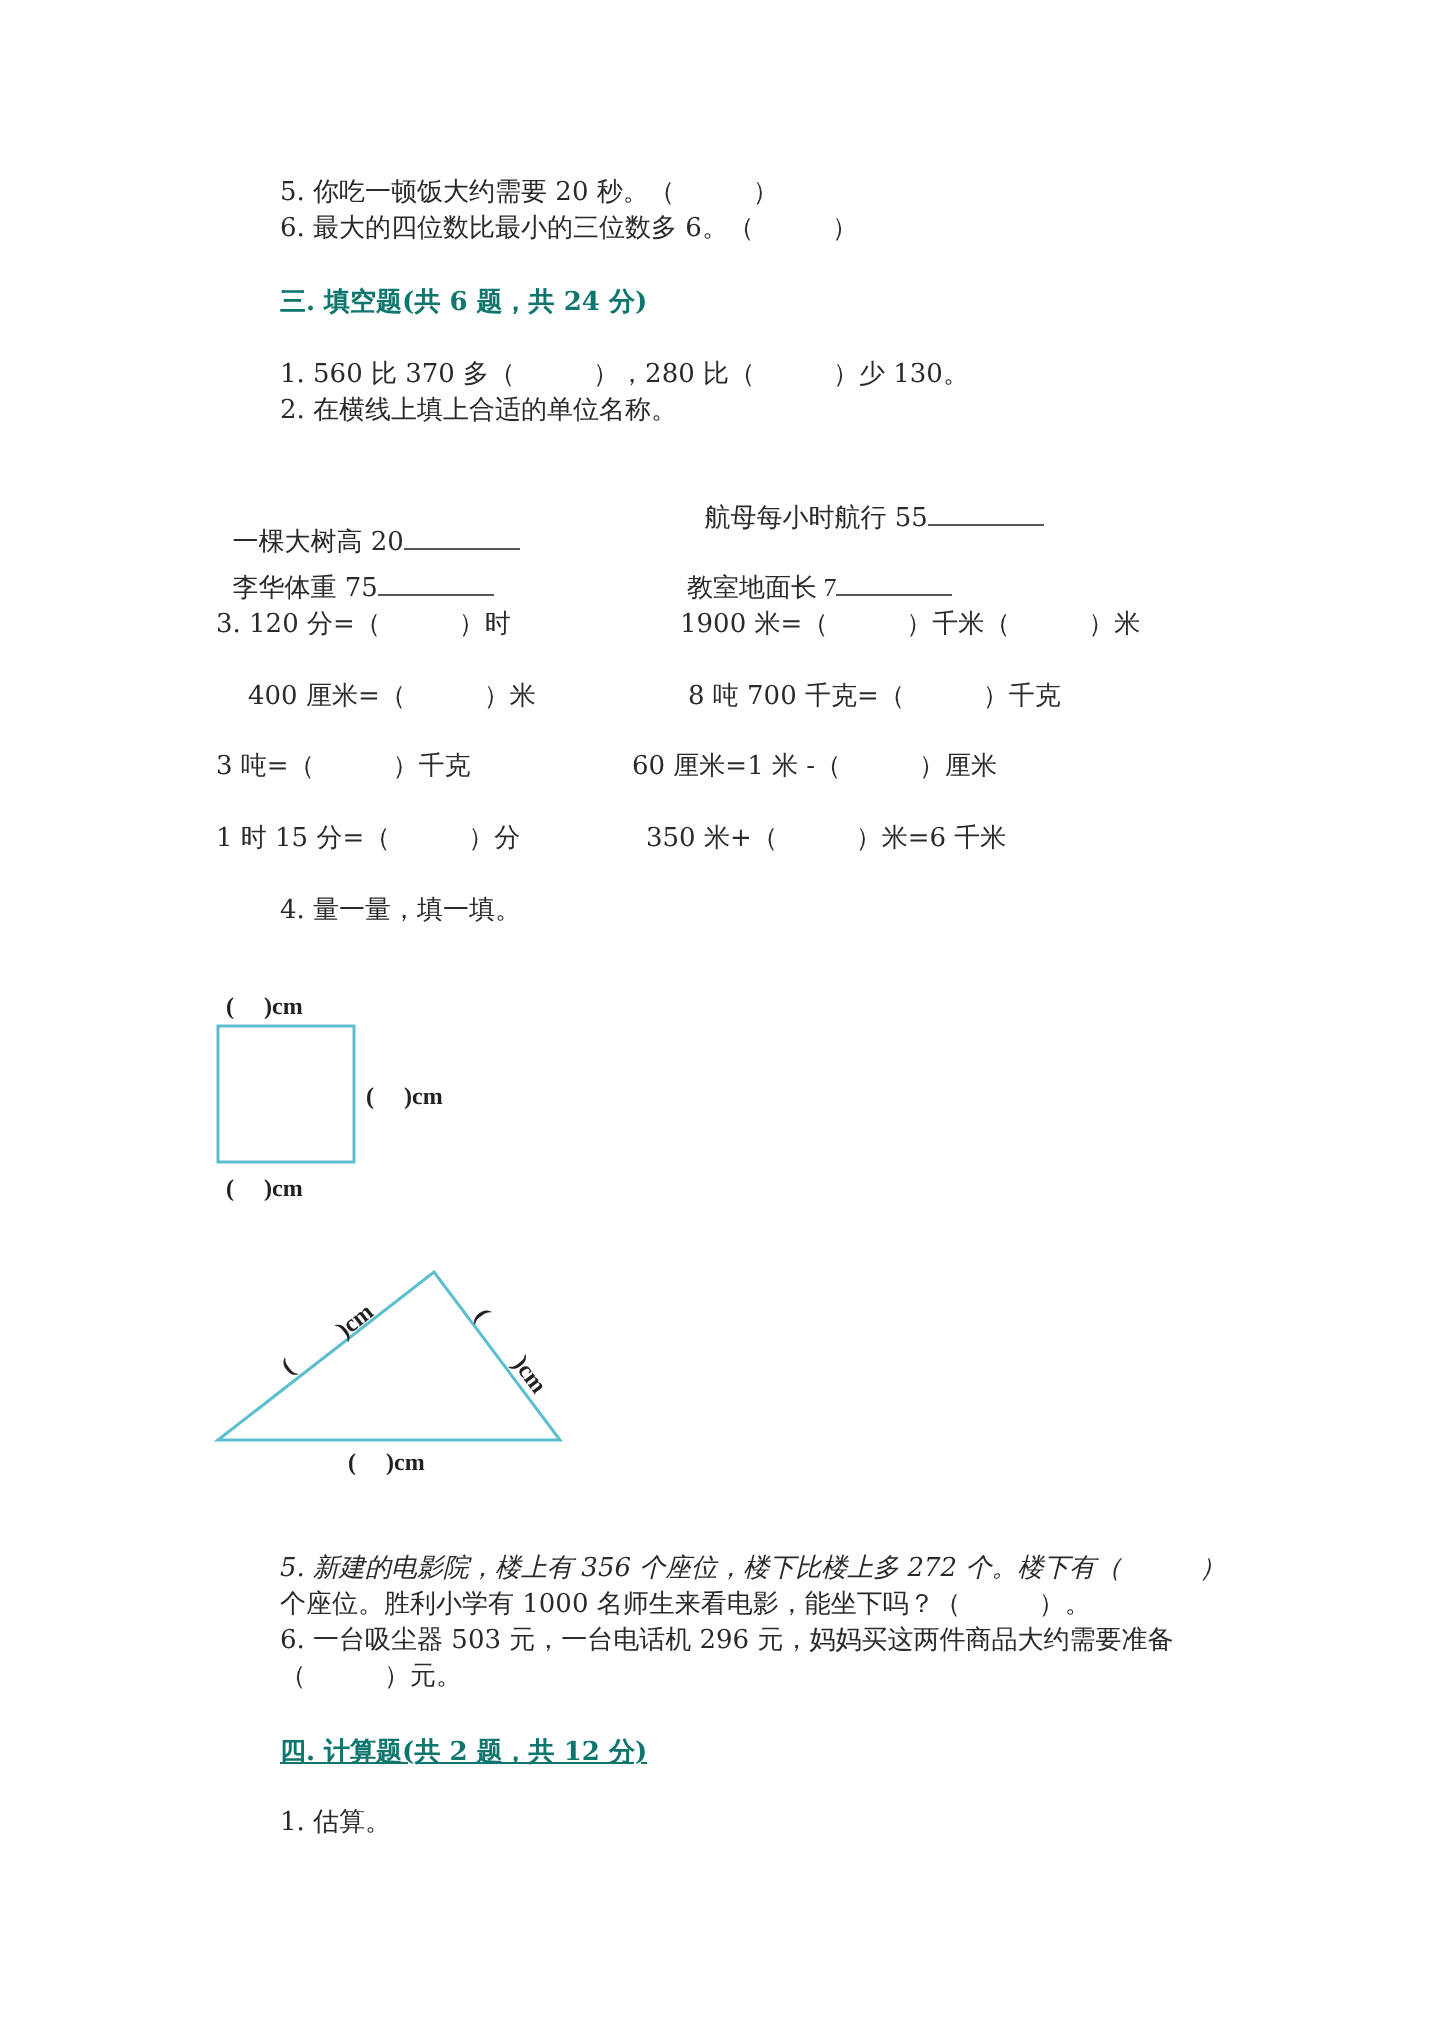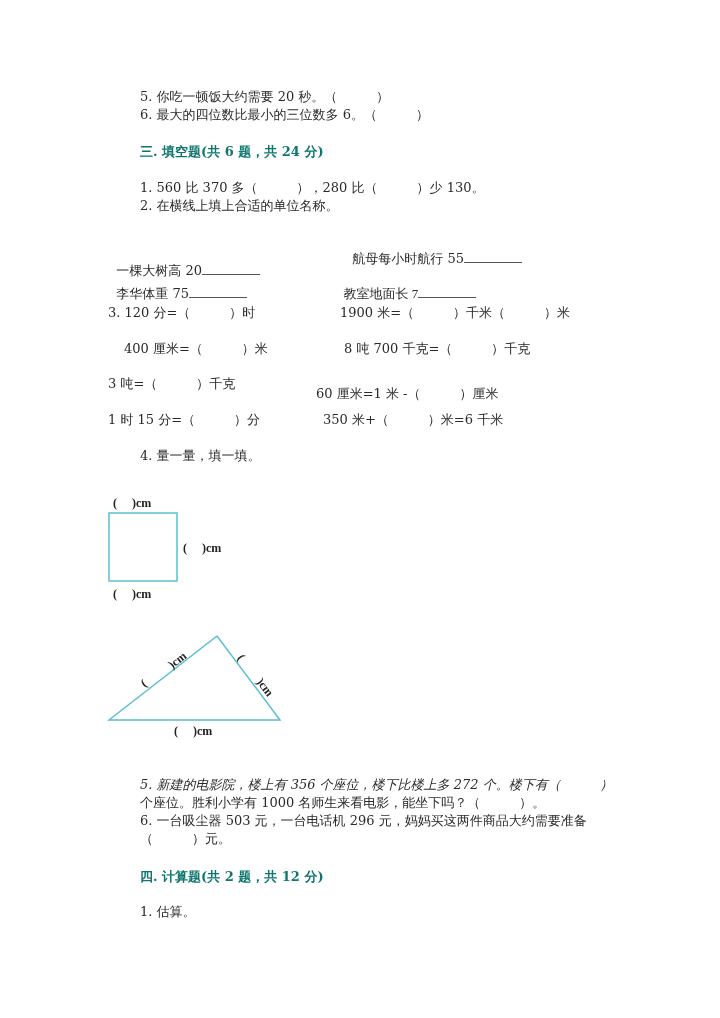--- a/index.html
+++ b/index.html
@@ -75,21 +75,21 @@
   <span>教室地面长 7</span><span class="blank" style="width:58px;"></span>
 </div>
 
 <div class="col2" style="left:108px; top:305px;">3. 120 分=（　　　）时</div>
 <div class="col2" style="left:340px; top:305px;">1900 米=（　　　）千米（　　　）米</div>
 
 <div class="col2" style="left:124px; top:341px;">400 厘米=（　　　）米</div>
 <div class="col2" style="left:316px; top:341px;margin-left:28px;">8 吨 700 千克=（　　　）千克</div>
 
 <div class="col2" style="left:108px; top:376px;">3 吨=（　　　）千克</div>
-<div class="col2" style="left:316px; top:376px;margin-top:10px;">60 厘米=1 米 -（　　　）厘米</div>
+<div class="col2" style="left:316px; top:376px;">60 厘米=1 米 -（　　　）厘米</div>
 
 <div class="col2" style="left:108px; top:412px;">1 时 15 分=（　　　）分</div>
 <div class="col2" style="left:323px; top:412px;">350 米+（　　　）米=6 千米</div>
 
 <div class="line" style="top:448px;">4. 量一量，填一填。</div>
 
 <div class="shape-label" style="left:113px; top:495px;">(　 )cm</div>
 <svg class="shape" style="left:108px; top:512px;" width="72" height="72">
   <rect x="1" y="1" width="68" height="68" fill="none" stroke="#5bbfd0" stroke-width="1.5"></rect>
 </svg>
@@ -103,14 +103,14 @@
 <div class="shape-label" style="left:168px; top:653px; transform:rotate(-38deg);">)cm</div>
 <div class="shape-label" style="left:239px; top:650px; transform:rotate(53deg);">(</div>
 <div class="shape-label" style="left:255px; top:680px; transform:rotate(53deg);">)cm</div>
 <div class="shape-label" style="left:174px; top:723px;">(　 )cm</div>
 
 <div class="line" style="top:777px;font-style:italic;">5. 新建的电影院，楼上有 356 个座位，楼下比楼上多 272 个。楼下有（　　　）</div>
 <div class="line" style="top:795px;">个座位。胜利小学有 1000 名师生来看电影，能坐下吗？（　　　）。</div>
 <div class="line" style="top:813px;">6. 一台吸尘器 503 元，一台电话机 296 元，妈妈买这两件商品大约需要准备</div>
 <div class="line" style="top:831px;">（　　　）元。</div>
 
-<div class="line heading" style="top:869px;">四. 计算题(共 2 题，共 12 分)</div>
+<div class="line heading" style="top:869px;text-decoration:underline;">四. 计算题(共 2 题，共 12 分)</div>
 <div class="line" style="top:904px;">1. 估算。</div>
 
 </body></html>

